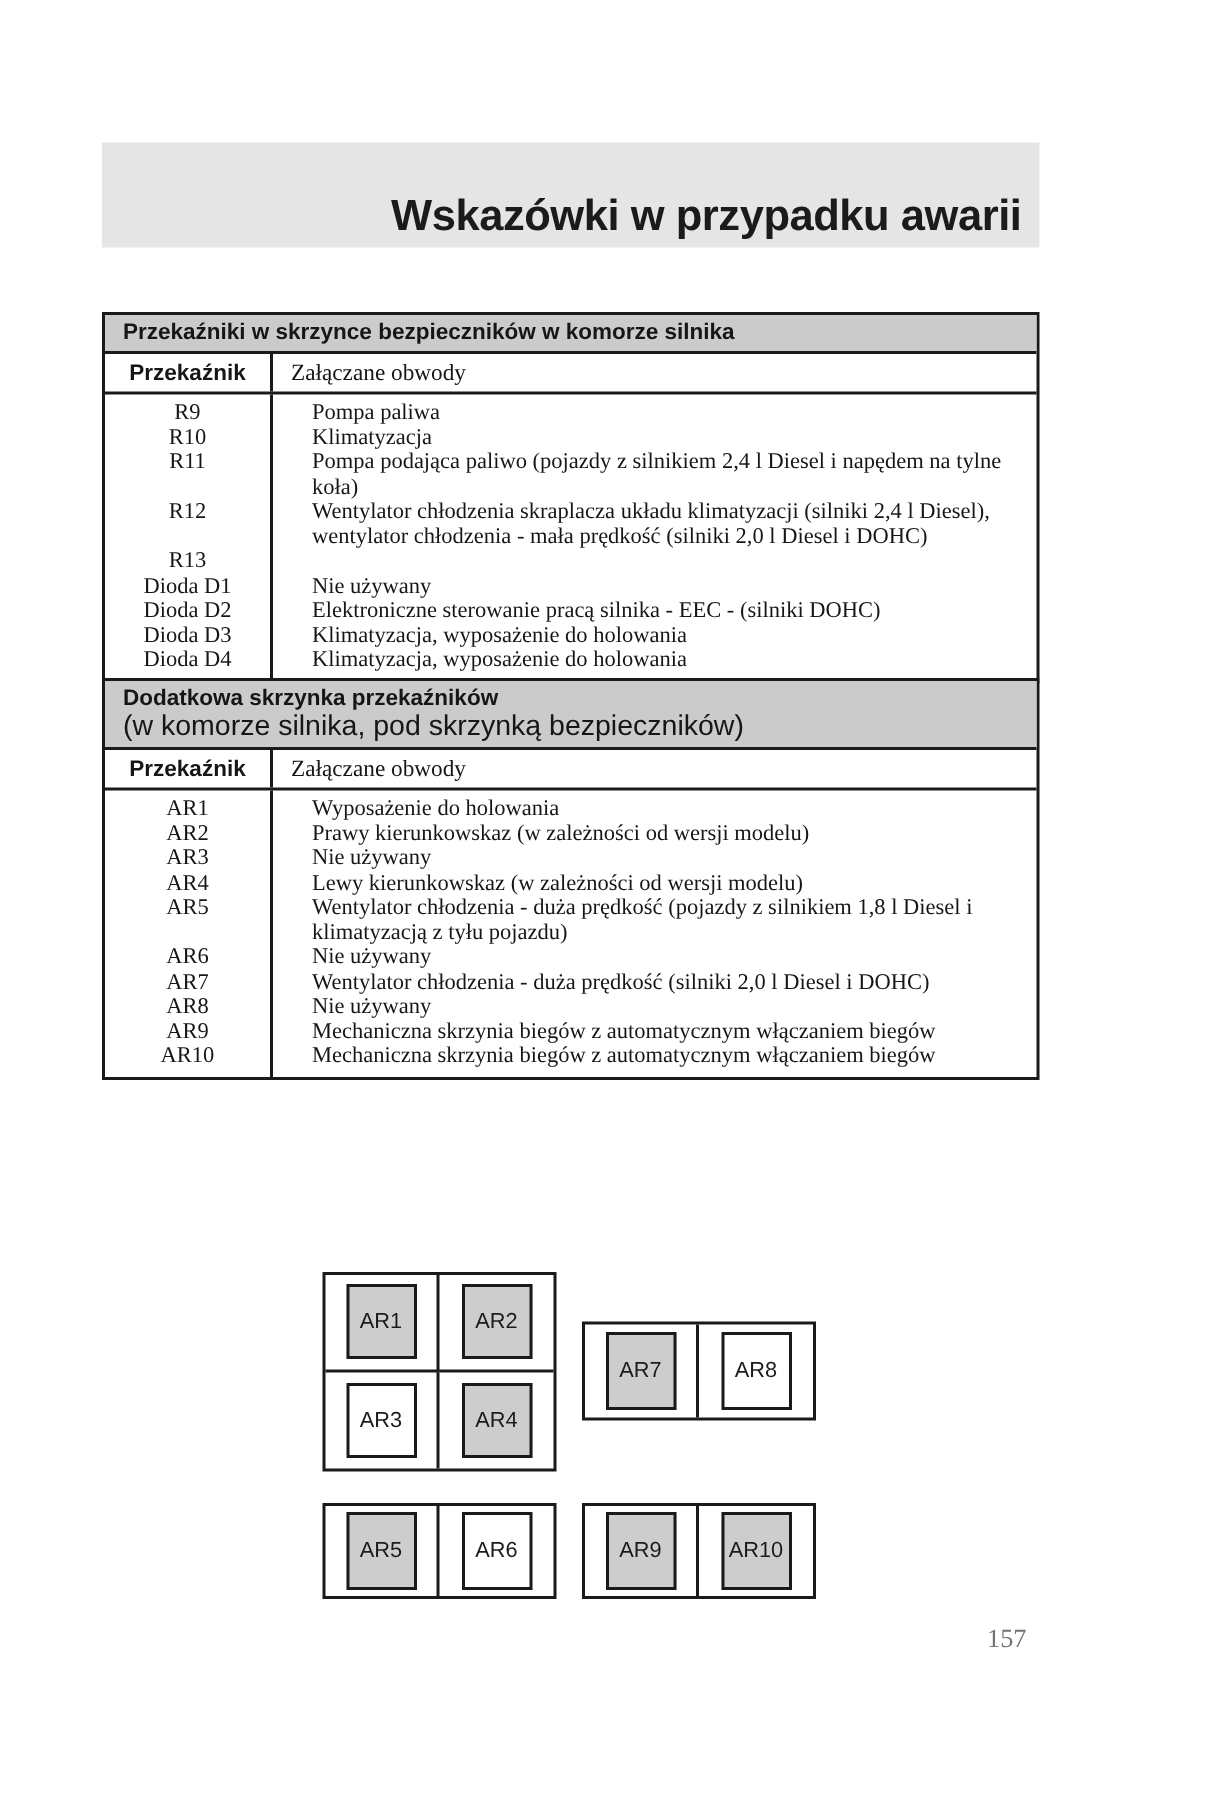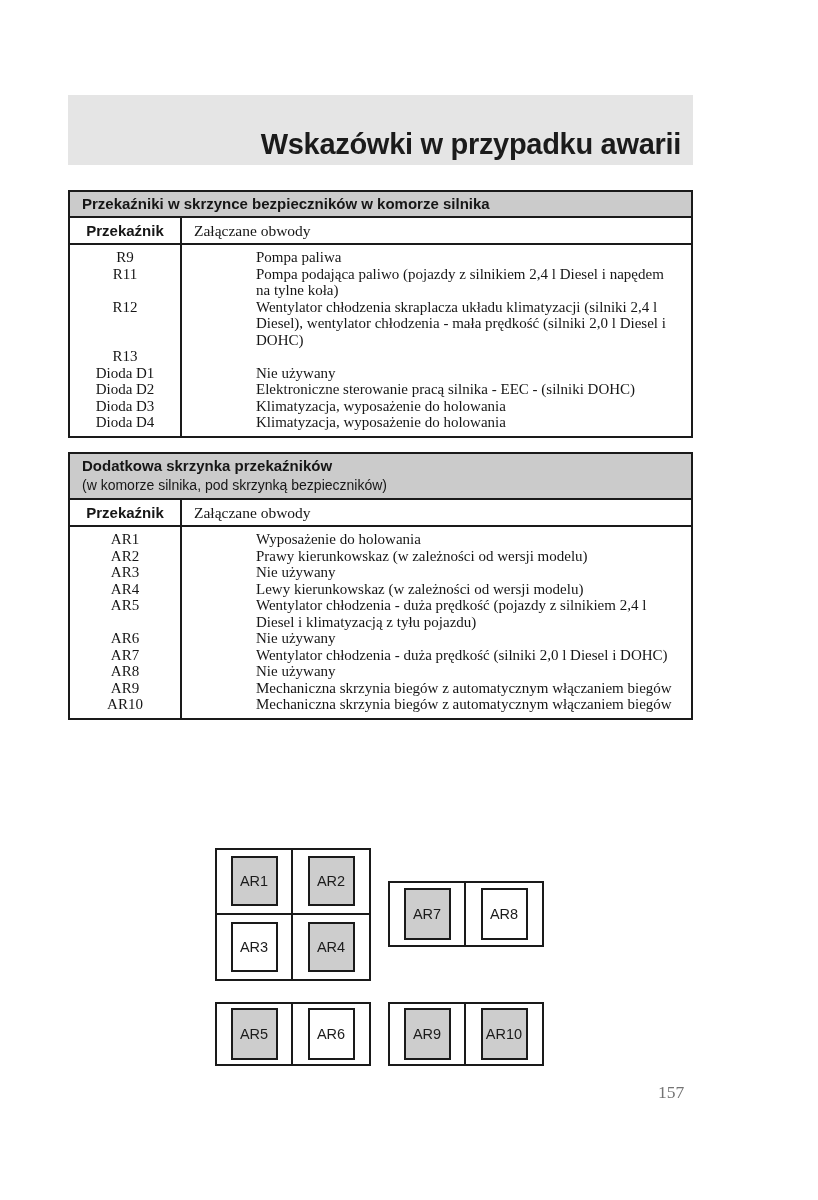--- a/index.html
+++ b/index.html
@@ -18,34 +18,34 @@
   .banner-title {
     font-family:"Liberation Sans", sans-serif; font-weight:bold;
     font-size:29px; line-height:1.0; color:#1b1b1b; letter-spacing:-0.3px;
   }
 
   
   .rtable {
     position:absolute; left:68px; width:625px; box-sizing:border-box;
     border:2px solid #1a1a1a; background:#ffffff;
   }
-  .rtable.t1 { top:190px; }
+  .rtable.t1 { top:208px; }
   .rtable.t2 { top:452px; }
 
   .band {
     background:#cbcbcb; border-bottom:2px solid #1a1a1a;
     padding:2px 12px 3px 12px;
   }
   .band-title {
     font-family:"Liberation Sans", sans-serif; font-weight:bold;
     font-size:15px; line-height:19px; color:#161616;
   }
   .band-sub {
     font-family:"Liberation Sans", sans-serif; font-weight:normal;
-    font-size:14px; line-height:20px; color:#161616;
+    font-size:19px; line-height:20px; color:#161616;
   }
 
   .thead {
     position:relative; display:flex; align-items:center;
     border-bottom:2px solid #1a1a1a; padding:3px 0;
   }
   .thead::after {
     content:""; position:absolute; left:110px; top:0; bottom:0;
     width:1.5px; background:#1a1a1a;
   }
@@ -57,21 +57,21 @@
   .col2-h {
     flex:1; padding-left:14px; font-family:"Liberation Serif", serif;
     font-size:15.5px; line-height:19px;
   }
 
   .tbody { position:relative; padding:4px 0 5px 0; }
   .tbody::after {
     content:""; position:absolute; left:110px; top:0; bottom:0;
     width:1.5px; background:#1a1a1a;
   }
-  .trow { display:flex;gap:48px; }
+  .trow { display:flex; }
   .trow .c1 {
     width:110px; box-sizing:border-box; text-align:center;
     font-size:15px; line-height:16.5px; flex-shrink:0;
   }
   .trow .c2 {
     flex:1; padding:0 10px 0 28px;
     font-size:15px; line-height:16.5px;
   }
 
   
@@ -126,20 +126,24 @@
     <div class="thead">
       <div class="col1-h">Przekaźnik</div>
       <div class="col2-h">Załączane obwody</div>
     </div>
     <div class="tbody">
         <div class="trow">
           <div class="c1">R9</div>
           <div class="c2">Pompa paliwa</div>
         </div>
         <div class="trow">
+          <div class="c1">R10</div>
+          <div class="c2">Klimatyzacja</div>
+        </div>
+        <div class="trow">
           <div class="c1">R11</div>
           <div class="c2">Pompa podająca paliwo (pojazdy z silnikiem 2,4 l Diesel i napędem na tylne koła)</div>
         </div>
         <div class="trow">
           <div class="c1">R12</div>
           <div class="c2">Wentylator chłodzenia skraplacza układu klimatyzacji (silniki 2,4 l Diesel), wentylator chłodzenia -  mała prędkość (silniki 2,0 l Diesel i DOHC)</div>
         </div>
         <div class="trow">
           <div class="c1">R13</div>
         </div>
@@ -183,21 +187,21 @@
         <div class="trow">
           <div class="c1">AR3</div>
           <div class="c2">Nie używany</div>
         </div>
         <div class="trow">
           <div class="c1">AR4</div>
           <div class="c2">Lewy kierunkowskaz (w zależności od wersji modelu)</div>
         </div>
         <div class="trow">
           <div class="c1">AR5</div>
-          <div class="c2">Wentylator chłodzenia -  duża prędkość (pojazdy z silnikiem 2,4 l Diesel i klimatyzacją z tyłu pojazdu)</div>
+          <div class="c2">Wentylator chłodzenia -  duża prędkość (pojazdy z silnikiem 1,8 l Diesel i klimatyzacją z tyłu pojazdu)</div>
         </div>
         <div class="trow">
           <div class="c1">AR6</div>
           <div class="c2">Nie używany</div>
         </div>
         <div class="trow">
           <div class="c1">AR7</div>
           <div class="c2">Wentylator chłodzenia -  duża prędkość (silniki 2,0 l Diesel i DOHC)</div>
         </div>
         <div class="trow">

